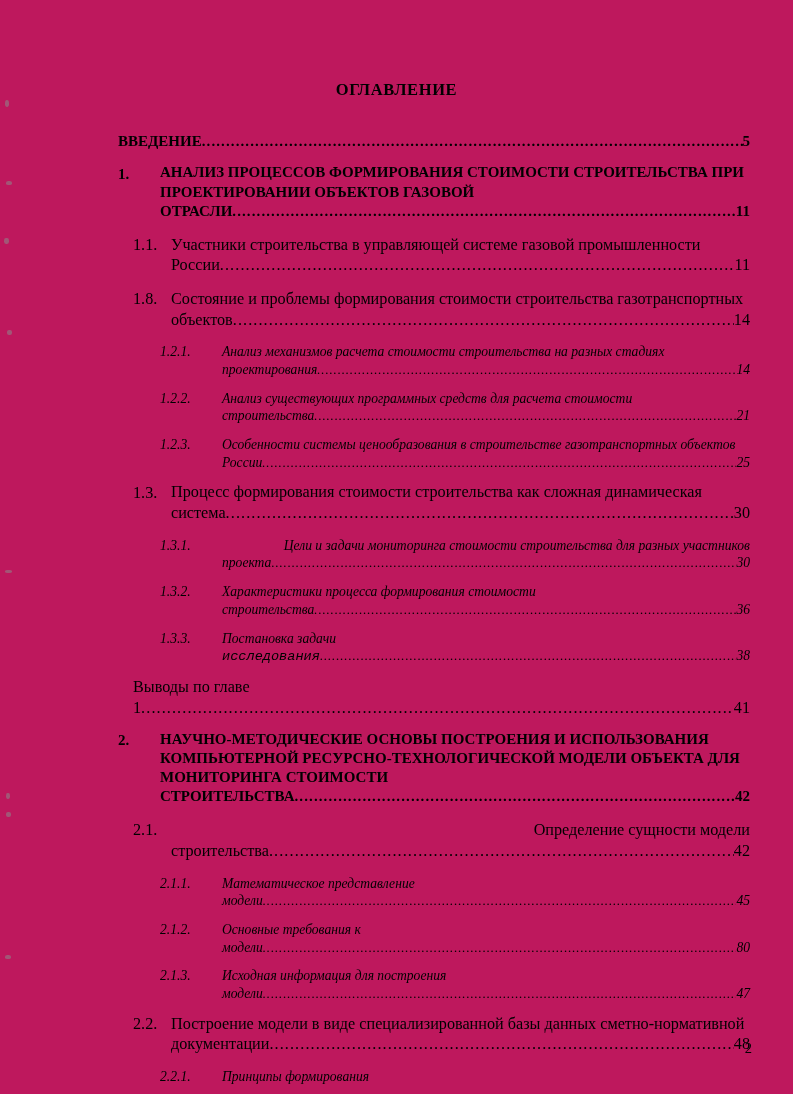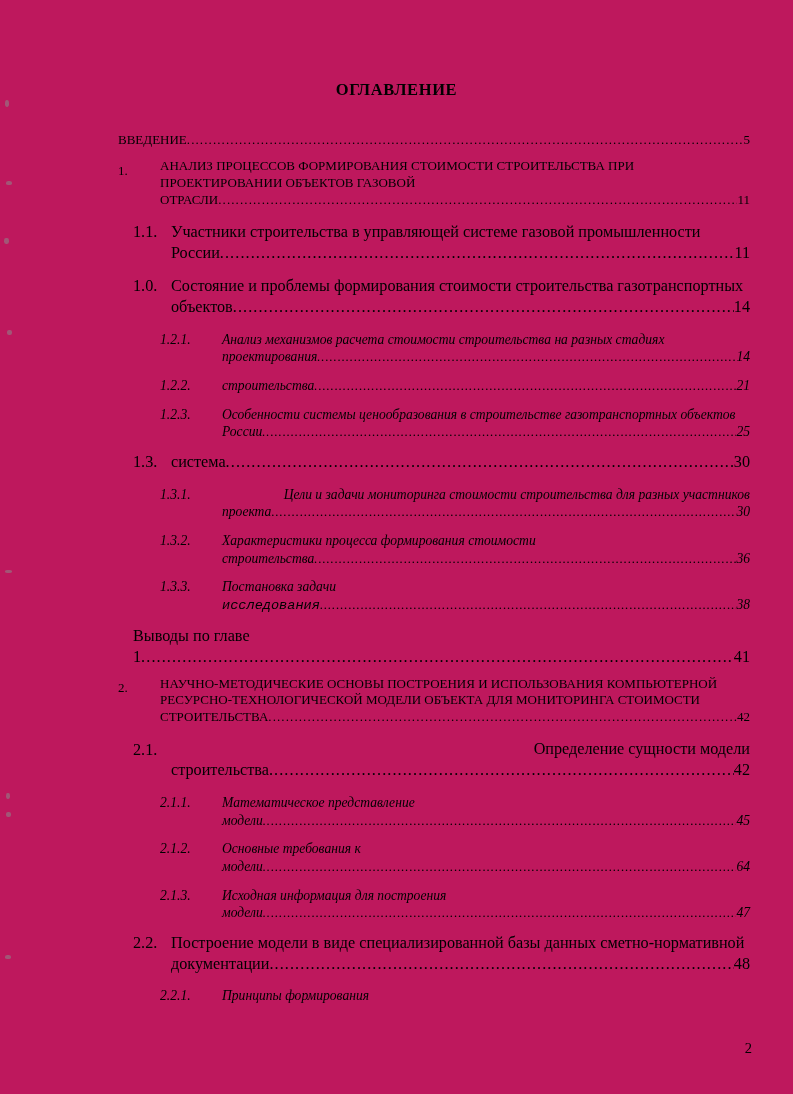--- a/index.html
+++ b/index.html
@@ -48,22 +48,22 @@
   .entry {
     display: block;
     position: relative;
     font-size: 16.2px;
     line-height: 1.28;
     margin-bottom: 12px;
   }
 
   
   .lvl1 {
-    font-weight: normal;
-    font-size: 13px;
+    font-weight: bold;
+    font-size: 15px;
     margin-left: 0;
     margin-bottom: 14px;
   }
   .lvl2 {
     font-weight: normal;
     font-size: 16.2px;
     margin-left: 15px;
     margin-bottom: 13px;
   }
   .lvl3 {
@@ -147,41 +147,41 @@
       <div class="entry lvl1"><span class="num">1.</span><span class="block-text" style="display: block; margin-left: 42px; margin-top: -21px;"><span class="txt">АНАЛИЗ ПРОЦЕССОВ ФОРМИРОВАНИЯ СТОИМОСТИ СТРОИТЕЛЬСТВА ПРИ ПРОЕКТИРОВАНИИ ОБЪЕКТОВ ГАЗОВОЙ </span><span class="line">
             <span style="flex: 0 0 auto; white-space: nowrap;">ОТРАСЛИ</span>
             <span class="fill"></span>
             <span class="pg">11</span>
           </span></span></div>
       <div class="entry lvl2"><span class="num">1.1.</span><span class="block-text" style="display: block; margin-left: 38px; margin-top: -21px;"><span class="txt">Участники строительства в управляющей системе газовой промышленности </span><span class="line">
             <span style="flex: 0 0 auto; white-space: nowrap;">России</span>
             <span class="fill"></span>
             <span class="pg">11</span>
           </span></span></div>
-      <div class="entry lvl2"><span class="num">1.0.</span><span class="block-text" style="display: block; margin-left: 38px; margin-top: -21px;"><span class="txt">Состояние и проблемы формирования стоимости строительства газотранспортных </span><span class="line">
+      <div class="entry lvl2"><span class="num">1.8.</span><span class="block-text" style="display: block; margin-left: 38px; margin-top: -21px;"><span class="txt">Состояние и проблемы формирования стоимости строительства газотранспортных </span><span class="line">
             <span style="flex: 0 0 auto; white-space: nowrap;">объектов</span>
             <span class="fill"></span>
             <span class="pg">14</span>
           </span></span></div>
       <div class="entry lvl3"><span class="num">1.2.1.</span><span class="block-text" style="display: block; margin-left: 62px; margin-top: -17.7px;"><span class="txt">Анализ механизмов расчета стоимости строительства на разных стадиях </span><span class="line">
             <span style="flex: 0 0 auto; white-space: nowrap;">проектирования</span>
             <span class="fill"></span>
             <span class="pg">14</span>
           </span></span></div>
-      <div class="entry lvl3"><span class="num">1.2.2.</span><span class="block-text" style="display: block; margin-left: 62px; margin-top: -17.7px;"><span class="line">
+      <div class="entry lvl3"><span class="num">1.2.2.</span><span class="block-text" style="display: block; margin-left: 62px; margin-top: -17.7px;"><span class="txt">Анализ существующих программных средств для расчета стоимости </span><span class="line">
             <span style="flex: 0 0 auto; white-space: nowrap;">строительства</span>
             <span class="fill"></span>
             <span class="pg">21</span>
           </span></span></div>
       <div class="entry lvl3"><span class="num">1.2.3.</span><span class="block-text" style="display: block; margin-left: 62px; margin-top: -17.7px;"><span class="txt">Особенности системы ценообразования в строительстве газотранспортных объектов </span><span class="line">
             <span style="flex: 0 0 auto; white-space: nowrap;">России</span>
             <span class="fill"></span>
             <span class="pg">25</span>
           </span></span></div>
-      <div class="entry lvl2"><span class="num">1.3.</span><span class="block-text" style="display: block; margin-left: 38px; margin-top: -21px;"><span class="line">
+      <div class="entry lvl2"><span class="num">1.3.</span><span class="block-text" style="display: block; margin-left: 38px; margin-top: -21px;"><span class="txt">Процесс формирования стоимости строительства как сложная динамическая </span><span class="line">
             <span style="flex: 0 0 auto; white-space: nowrap;">система</span>
             <span class="fill"></span>
             <span class="pg">30</span>
           </span></span></div>
       <div class="entry lvl3"><span class="num">1.3.1.</span><span class="block-text" style="display: block; margin-left: 62px; margin-top: -17.7px; text-align: right;"><span class="txt">Цели и задачи мониторинга стоимости строительства для разных участников </span><span class="line">
             <span style="flex: 0 0 auto; white-space: nowrap;">проекта</span>
             <span class="fill"></span>
             <span class="pg">30</span>
           </span></span></div>
       <div class="entry lvl3"><span class="num">1.3.2.</span><span class="block-text" style="display: block; margin-left: 62px; margin-top: -17.7px;"><span class="txt">Характеристики процесса формирования стоимости </span><span class="line">
@@ -212,21 +212,21 @@
             <span class="pg">42</span>
           </span></span></div>
       <div class="entry lvl3"><span class="num">2.1.1.</span><span class="block-text" style="display: block; margin-left: 62px; margin-top: -17.7px;"><span class="txt">Математическое представление </span><span class="line">
             <span style="flex: 0 0 auto; white-space: nowrap;">модели</span>
             <span class="fill"></span>
             <span class="pg">45</span>
           </span></span></div>
       <div class="entry lvl3"><span class="num">2.1.2.</span><span class="block-text" style="display: block; margin-left: 62px; margin-top: -17.7px;"><span class="txt">Основные требования к </span><span class="line">
             <span style="flex: 0 0 auto; white-space: nowrap;">модели</span>
             <span class="fill"></span>
-            <span class="pg">64</span>
+            <span class="pg">80</span>
           </span></span></div>
       <div class="entry lvl3"><span class="num">2.1.3.</span><span class="block-text" style="display: block; margin-left: 62px; margin-top: -17.7px;"><span class="txt">Исходная информация для построения </span><span class="line">
             <span style="flex: 0 0 auto; white-space: nowrap;">модели</span>
             <span class="fill"></span>
             <span class="pg">47</span>
           </span></span></div>
       <div class="entry lvl2"><span class="num">2.2.</span><span class="block-text" style="display: block; margin-left: 38px; margin-top: -21px;"><span class="txt">Построение модели в виде специализированной базы данных сметно-нормативной </span><span class="line">
             <span style="flex: 0 0 auto; white-space: nowrap;">документации</span>
             <span class="fill"></span>
             <span class="pg">48</span>

